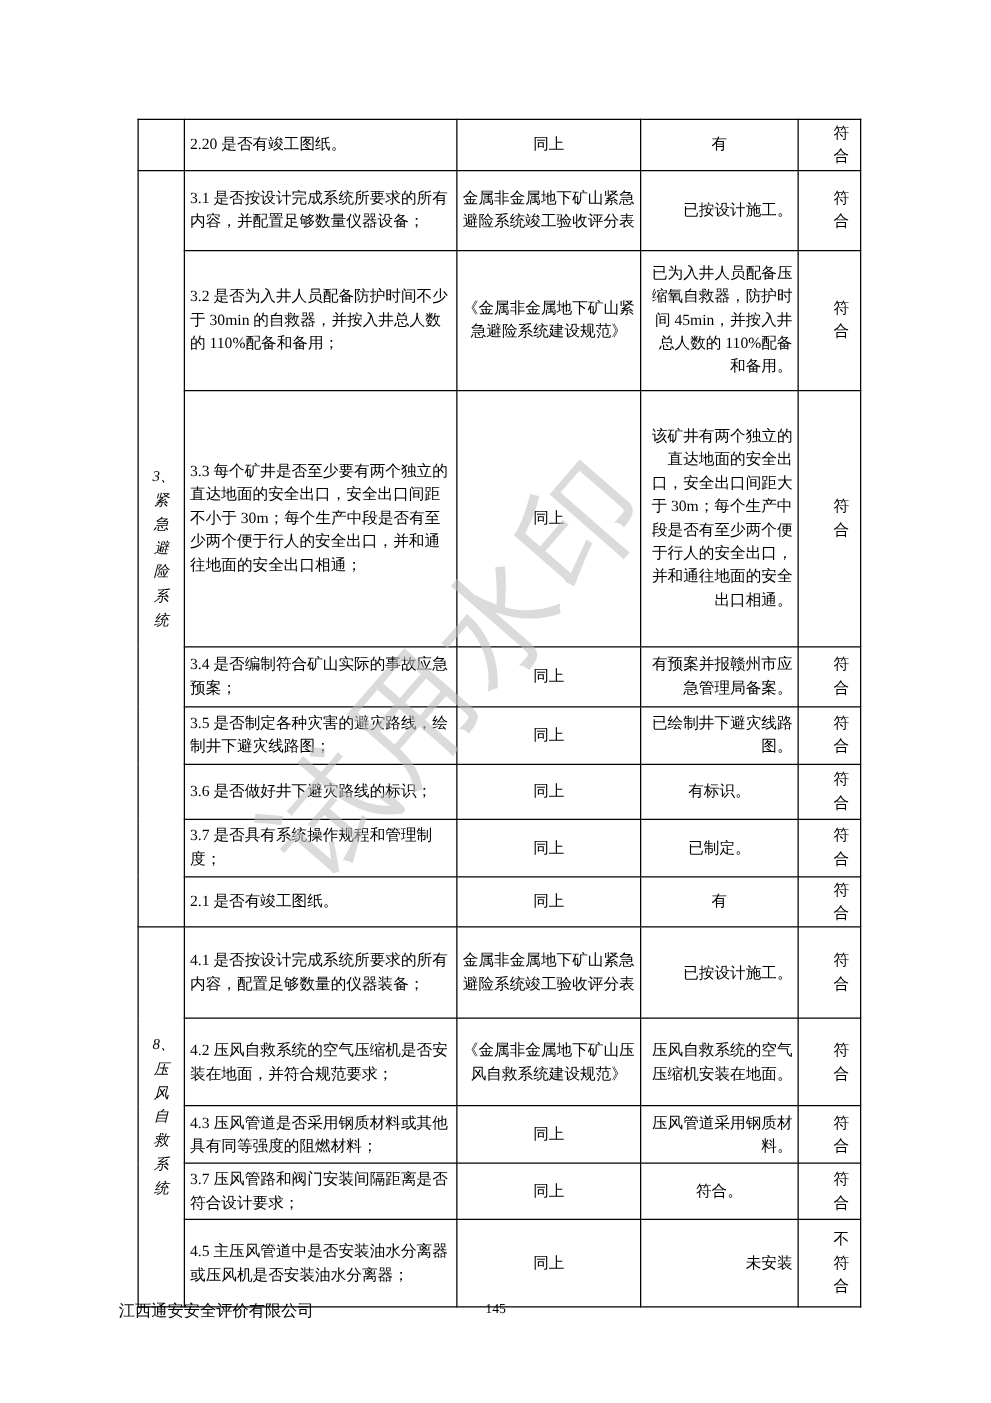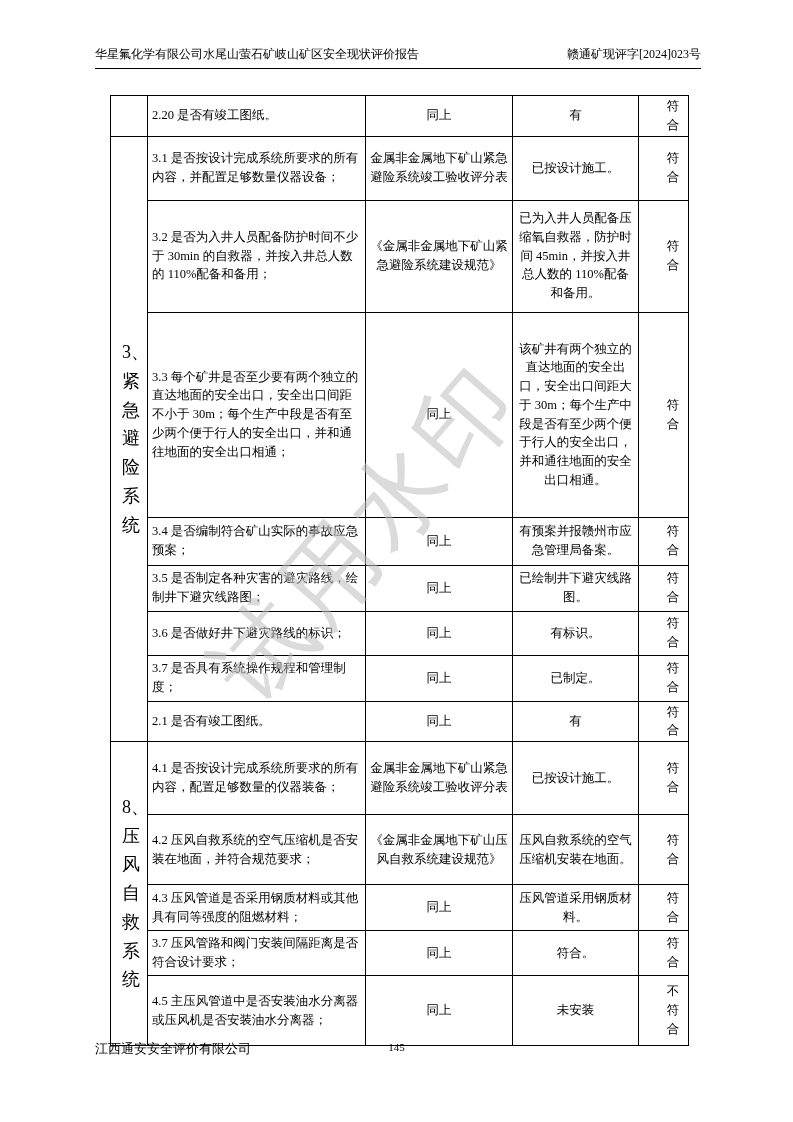--- a/index.html
+++ b/index.html
@@ -24,24 +24,24 @@
     font-size:12.5px;
   }
   .eval-table td {
     border:1px solid #000;
     padding:1px 4px;
     vertical-align:middle;
     line-height:1.5;
     overflow:hidden;
   }
   td.sec { text-align:center; padding:0; }
-  .vert { width:14px; margin:0 auto; word-break:break-all; line-height:1.6; font-size:18px; }
+  .vert { width:14px; margin:0 auto; word-break:break-all; line-height:1.6; font-size:12px;font-style:italic; }
   td.item { text-align:left; }
   td.basis { text-align:center; }
-  td.finding { text-align:center; }
+  td.finding { text-align:right; }
   td.finding.center { text-align:center; }
   td.result { text-align:center; letter-spacing:1px;padding-left:24px; }
   .watermark {
     position:absolute; left:162px; top:485px; width:410px;
     font-size:96px; line-height:1;
     color:#bfbfbf; opacity:0.55;
     transform:rotate(-49deg); transform-origin:center;
     pointer-events:none; white-space:nowrap; letter-spacing:6px;
     z-index:3;
   }
@@ -51,24 +51,20 @@
   .page-num {
     position:absolute; left:0; top:1041px; width:793px;
     text-align:center; font-size:11px;
   }
 </style>
 </head>
 <body>
 
 <div class="page">
 
-  <div class="header">
-    <span>华星氟化学有限公司水尾山萤石矿岐山矿区安全现状评价报告</span>
-    <span>赣通矿现评字[2024]023号</span>
-  </div>
 
   <table class="eval-table">
     <colgroup>
       <col style="width:37px">
       <col style="width:218px">
       <col style="width:147px">
       <col style="width:126px">
       <col style="width:50px">
     </colgroup>
     <tbody>

